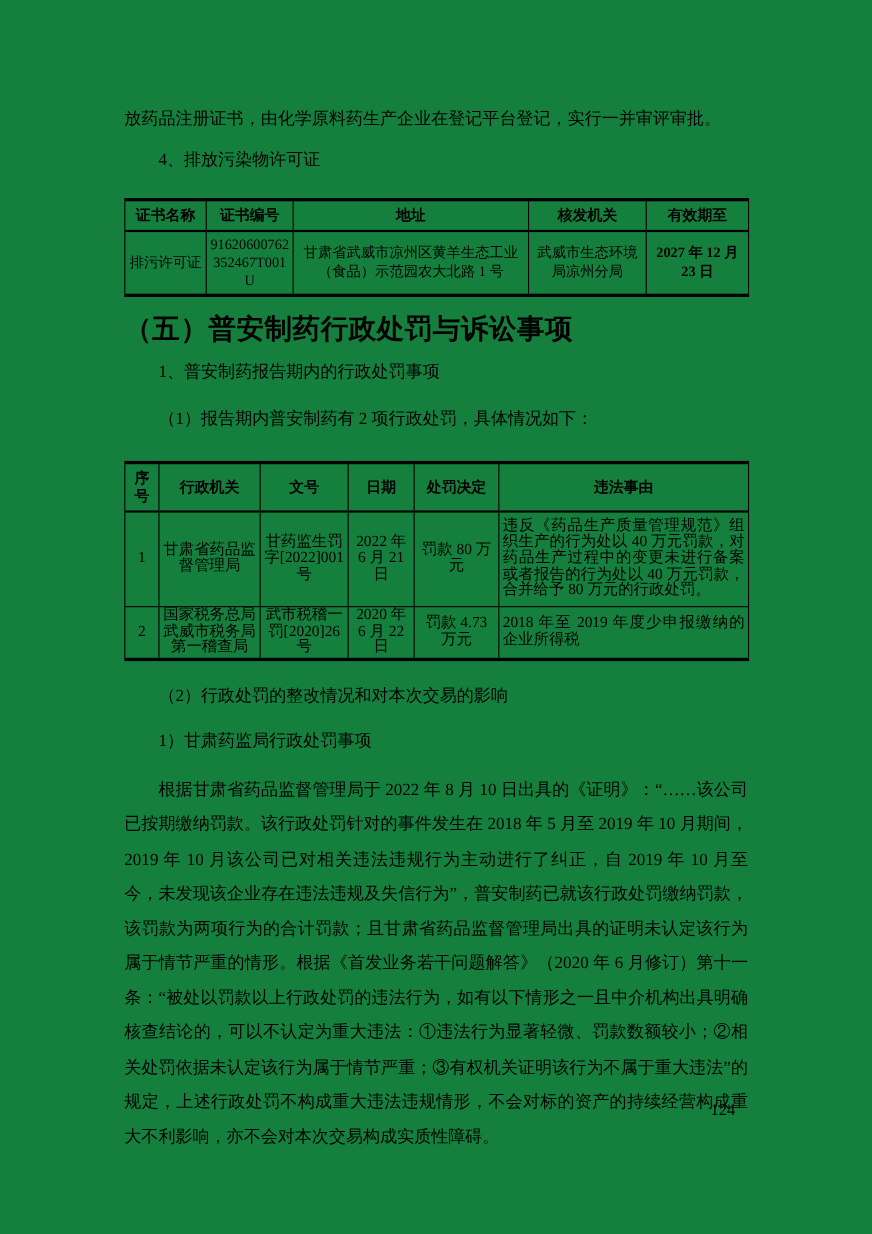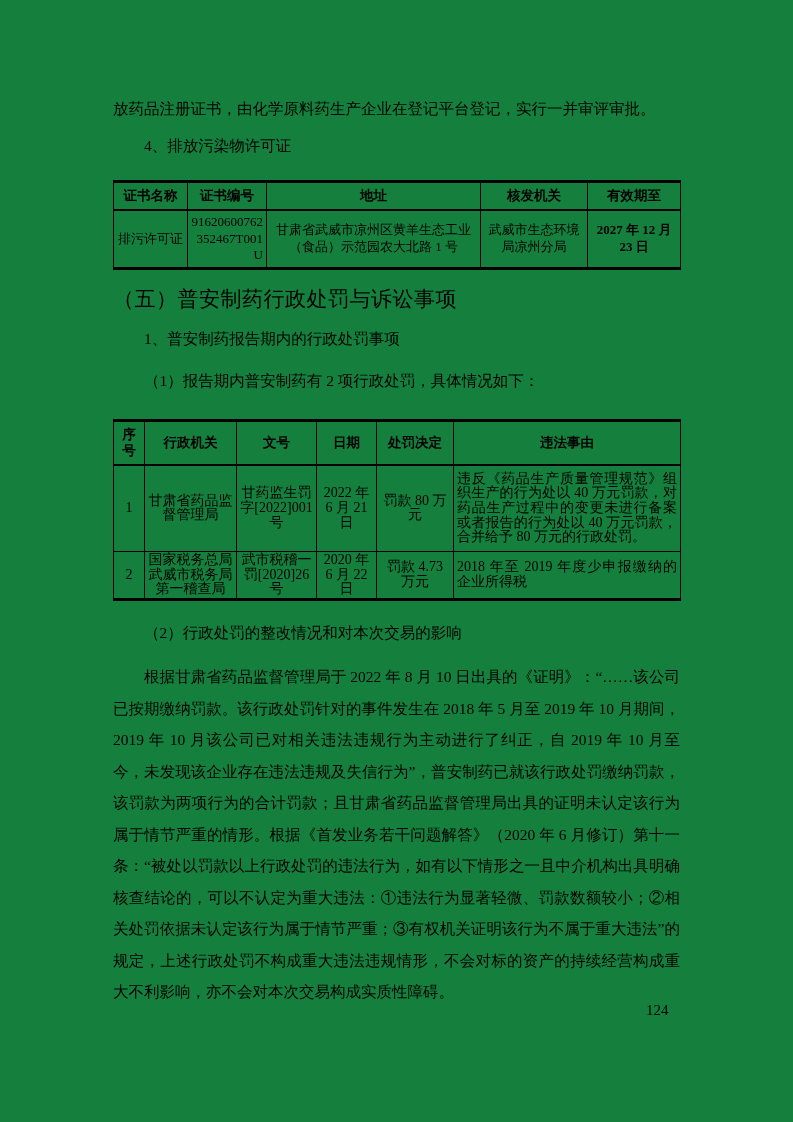--- a/index.html
+++ b/index.html
@@ -27,22 +27,22 @@
   .indent2 { text-indent: 31px; }
   .sec4-title   { margin-top: 5px; }
   .sub1-title   { margin-top: 9px; }
   .sub1-intro   { margin-top: 11px; }
   .sub2-title   { margin-top: 16px; }
   .sub2-item    { margin-top: 10px; }
   .analysis     { margin-top: 13px; }
 
   .section-heading {
     font-family: "Liberation Sans", "DejaVu Sans", sans-serif;
-    font-weight: 400;
-    font-size: 21px;
+    font-weight: 700;
+    font-size: 25px;
     line-height: 30px;
     margin: 14px 0 0 0;
     letter-spacing: 0.5px;
   }
 
   table.doc-table {
     width: 567px;
     border-collapse: collapse;
     table-layout: fixed;
     border-top: 3px solid #000;
@@ -75,21 +75,21 @@
     padding: 1px 3px;
   }
   .row-tall { height: 87px; }
   .row-mid  { height: 46px; }
   .permit-row { height: 39px; }
   td.cell-left {
     text-align: justify;
     text-align-last: left;
   }
   td.bold-cell { font-weight: 700; }
-  td.break-all { word-break: break-all; text-align: right; }
+  td.break-all { word-break: break-all; }
 
   .page-number {
     position: absolute;
     left: 646px;
     top: 1001px;
     font-size: 15px;
     line-height: 18px;
   }
 </style>
 </head>
@@ -169,18 +169,19 @@
         <td>武市税稽一罚[2020]26 号</td>
         <td>2020 年 6 月 22 日</td>
         <td>罚款 4.73 万元</td>
         <td class="cell-left">2018 年至 2019 年度少申报缴纳的企业所得税</td>
       </tr>
     </tbody>
   </table>
 
   <p class="body-text indent2 sub2-title">（2）行政处罚的整改情况和对本次交易的影响</p>
 
+  <p class="body-text indent2 sub2-item">1）甘肃药监局行政处罚事项</p>
 
   <p class="body-text indent2 analysis">根据甘肃省药品监督管理局于 2022 年 8 月 10 日出具的《证明》：“……该公司已按期缴纳罚款。该行政处罚针对的事件发生在 2018 年 5 月至 2019 年 10 月期间，2019 年 10 月该公司已对相关违法违规行为主动进行了纠正，自 2019 年 10 月至今，未发现该企业存在违法违规及失信行为”，普安制药已就该行政处罚缴纳罚款，该罚款为两项行为的合计罚款；且甘肃省药品监督管理局出具的证明未认定该行为属于情节严重的情形。根据《首发业务若干问题解答》（2020 年 6 月修订）第十一条：“被处以罚款以上行政处罚的违法行为，如有以下情形之一且中介机构出具明确核查结论的，可以不认定为重大违法：①违法行为显著轻微、罚款数额较小；②相关处罚依据未认定该行为属于情节严重；③有权机关证明该行为不属于重大违法”的规定，上述行政处罚不构成重大违法违规情形，不会对标的资产的持续经营构成重大不利影响，亦不会对本次交易构成实质性障碍。</p>
 
   <div class="page-number">124</div>
 
 </div>
 
 </body></html>

